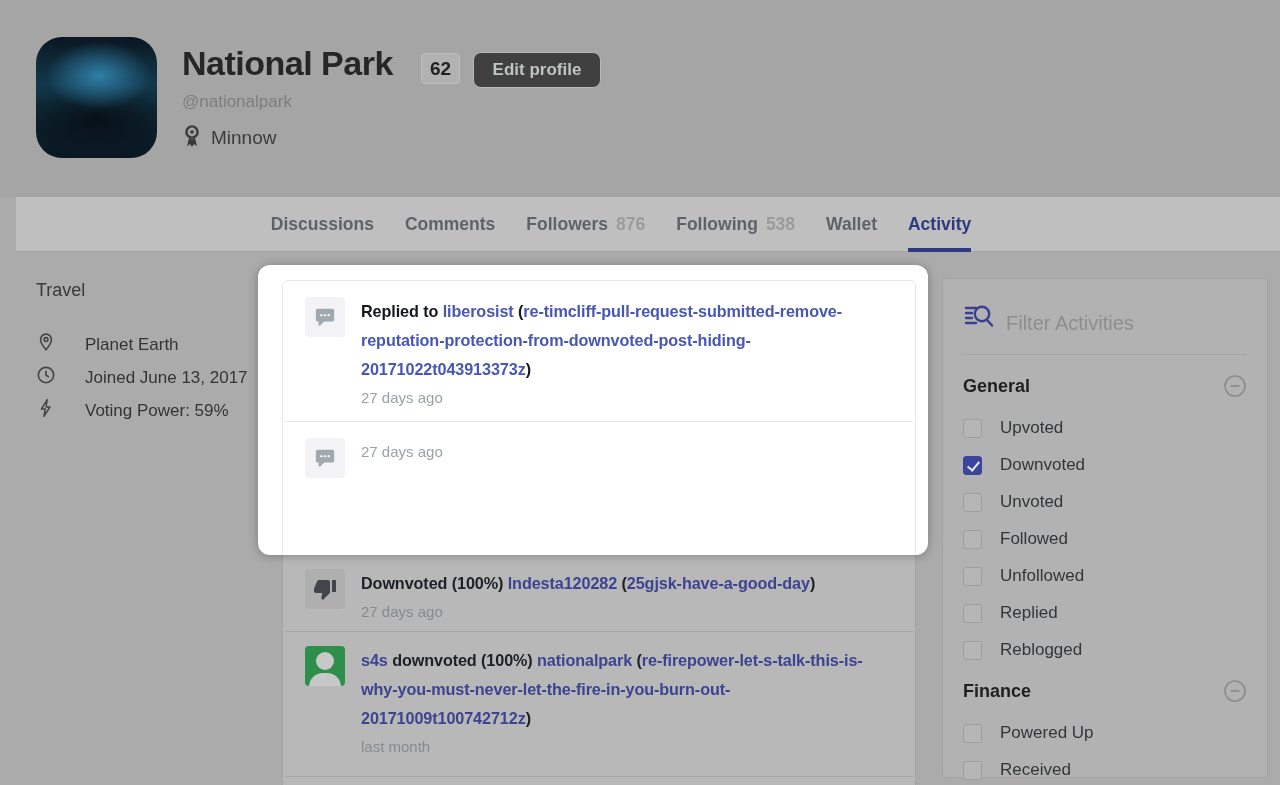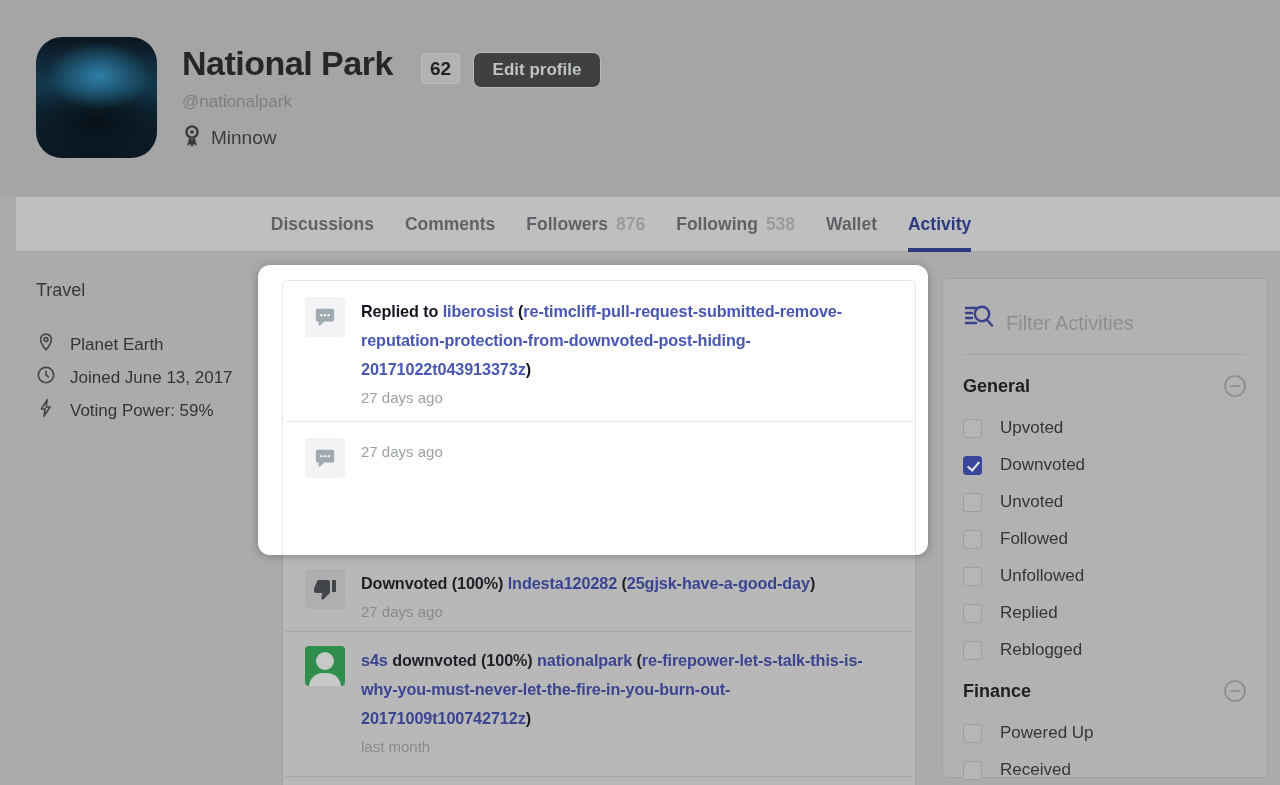--- a/index.html
+++ b/index.html
@@ -29,21 +29,21 @@
     border-bottom:1px solid #a6a6a6; display:flex; justify-content:center; }
   .tabs { display:flex; gap:31px; transform:translateX(-35px); }
   .tab { display:flex; align-items:center; gap:8px; height:55px; font-size:17.5px; font-weight:700;
     color:#5f6368; cursor:pointer; border-bottom:4px solid transparent; padding-top:3px; }
   .tab .count { color:#9b9b9b; }
   .tab.active { color:#2f3a80; border-bottom-color:#2f3a80; }
 
   
   .left-col { position:absolute; left:36px; top:280px; width:220px; }
   .about { font-size:18px; font-weight:500; color:#393939; margin-bottom:34px; }
-  .meta-item { display:flex; align-items:center; gap:14px; margin-bottom:14px; height:19px;
+  .meta-item { display:flex; align-items:center; gap:29px; margin-bottom:14px; height:19px;
     font-size:17px; font-weight:500; color:#343434; }
   .meta-item svg { flex:0 0 auto; }
   .meta-link { color:#3c4491; }
 
   
   .card-under { position:absolute; left:282px; top:280px; width:634px; height:520px;
     background:#b8b8b8; border:1px solid #a4a4a4; border-bottom:none; border-radius:4px 4px 0 0; }
   .spacer { height:274px; }
 
   .act-item { display:flex; gap:16px; padding:14px 18px 8px 22px; }

